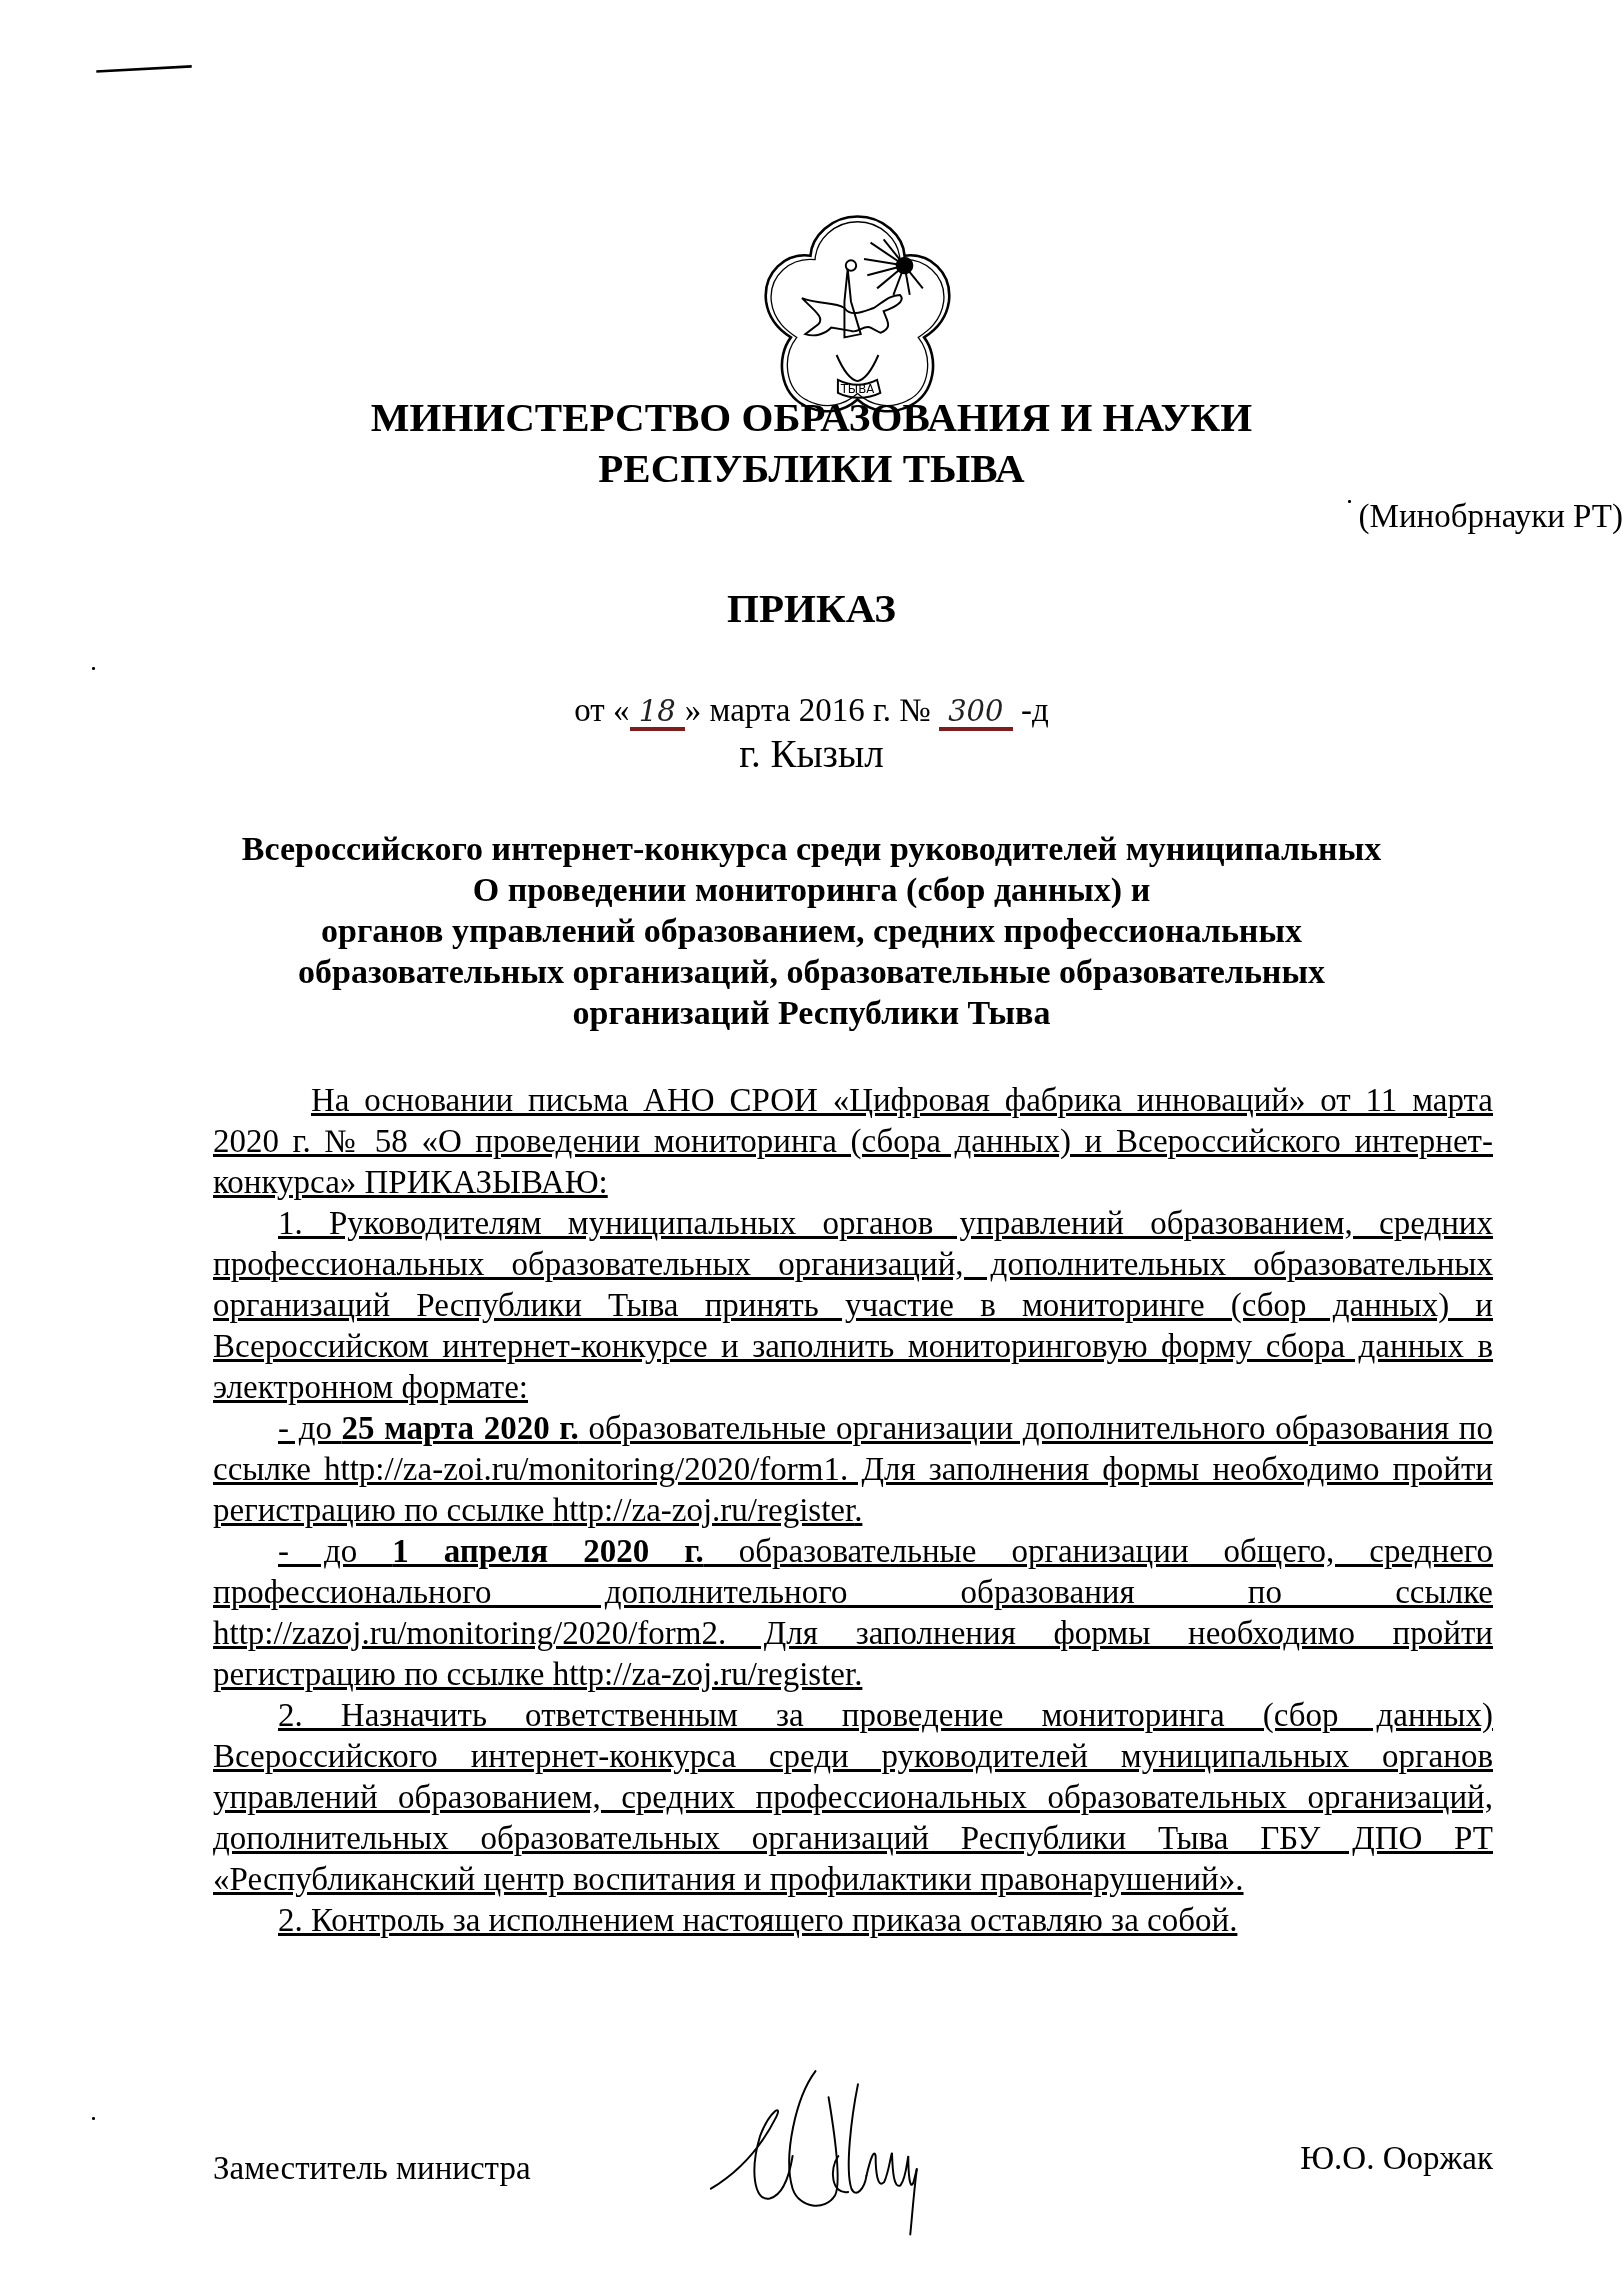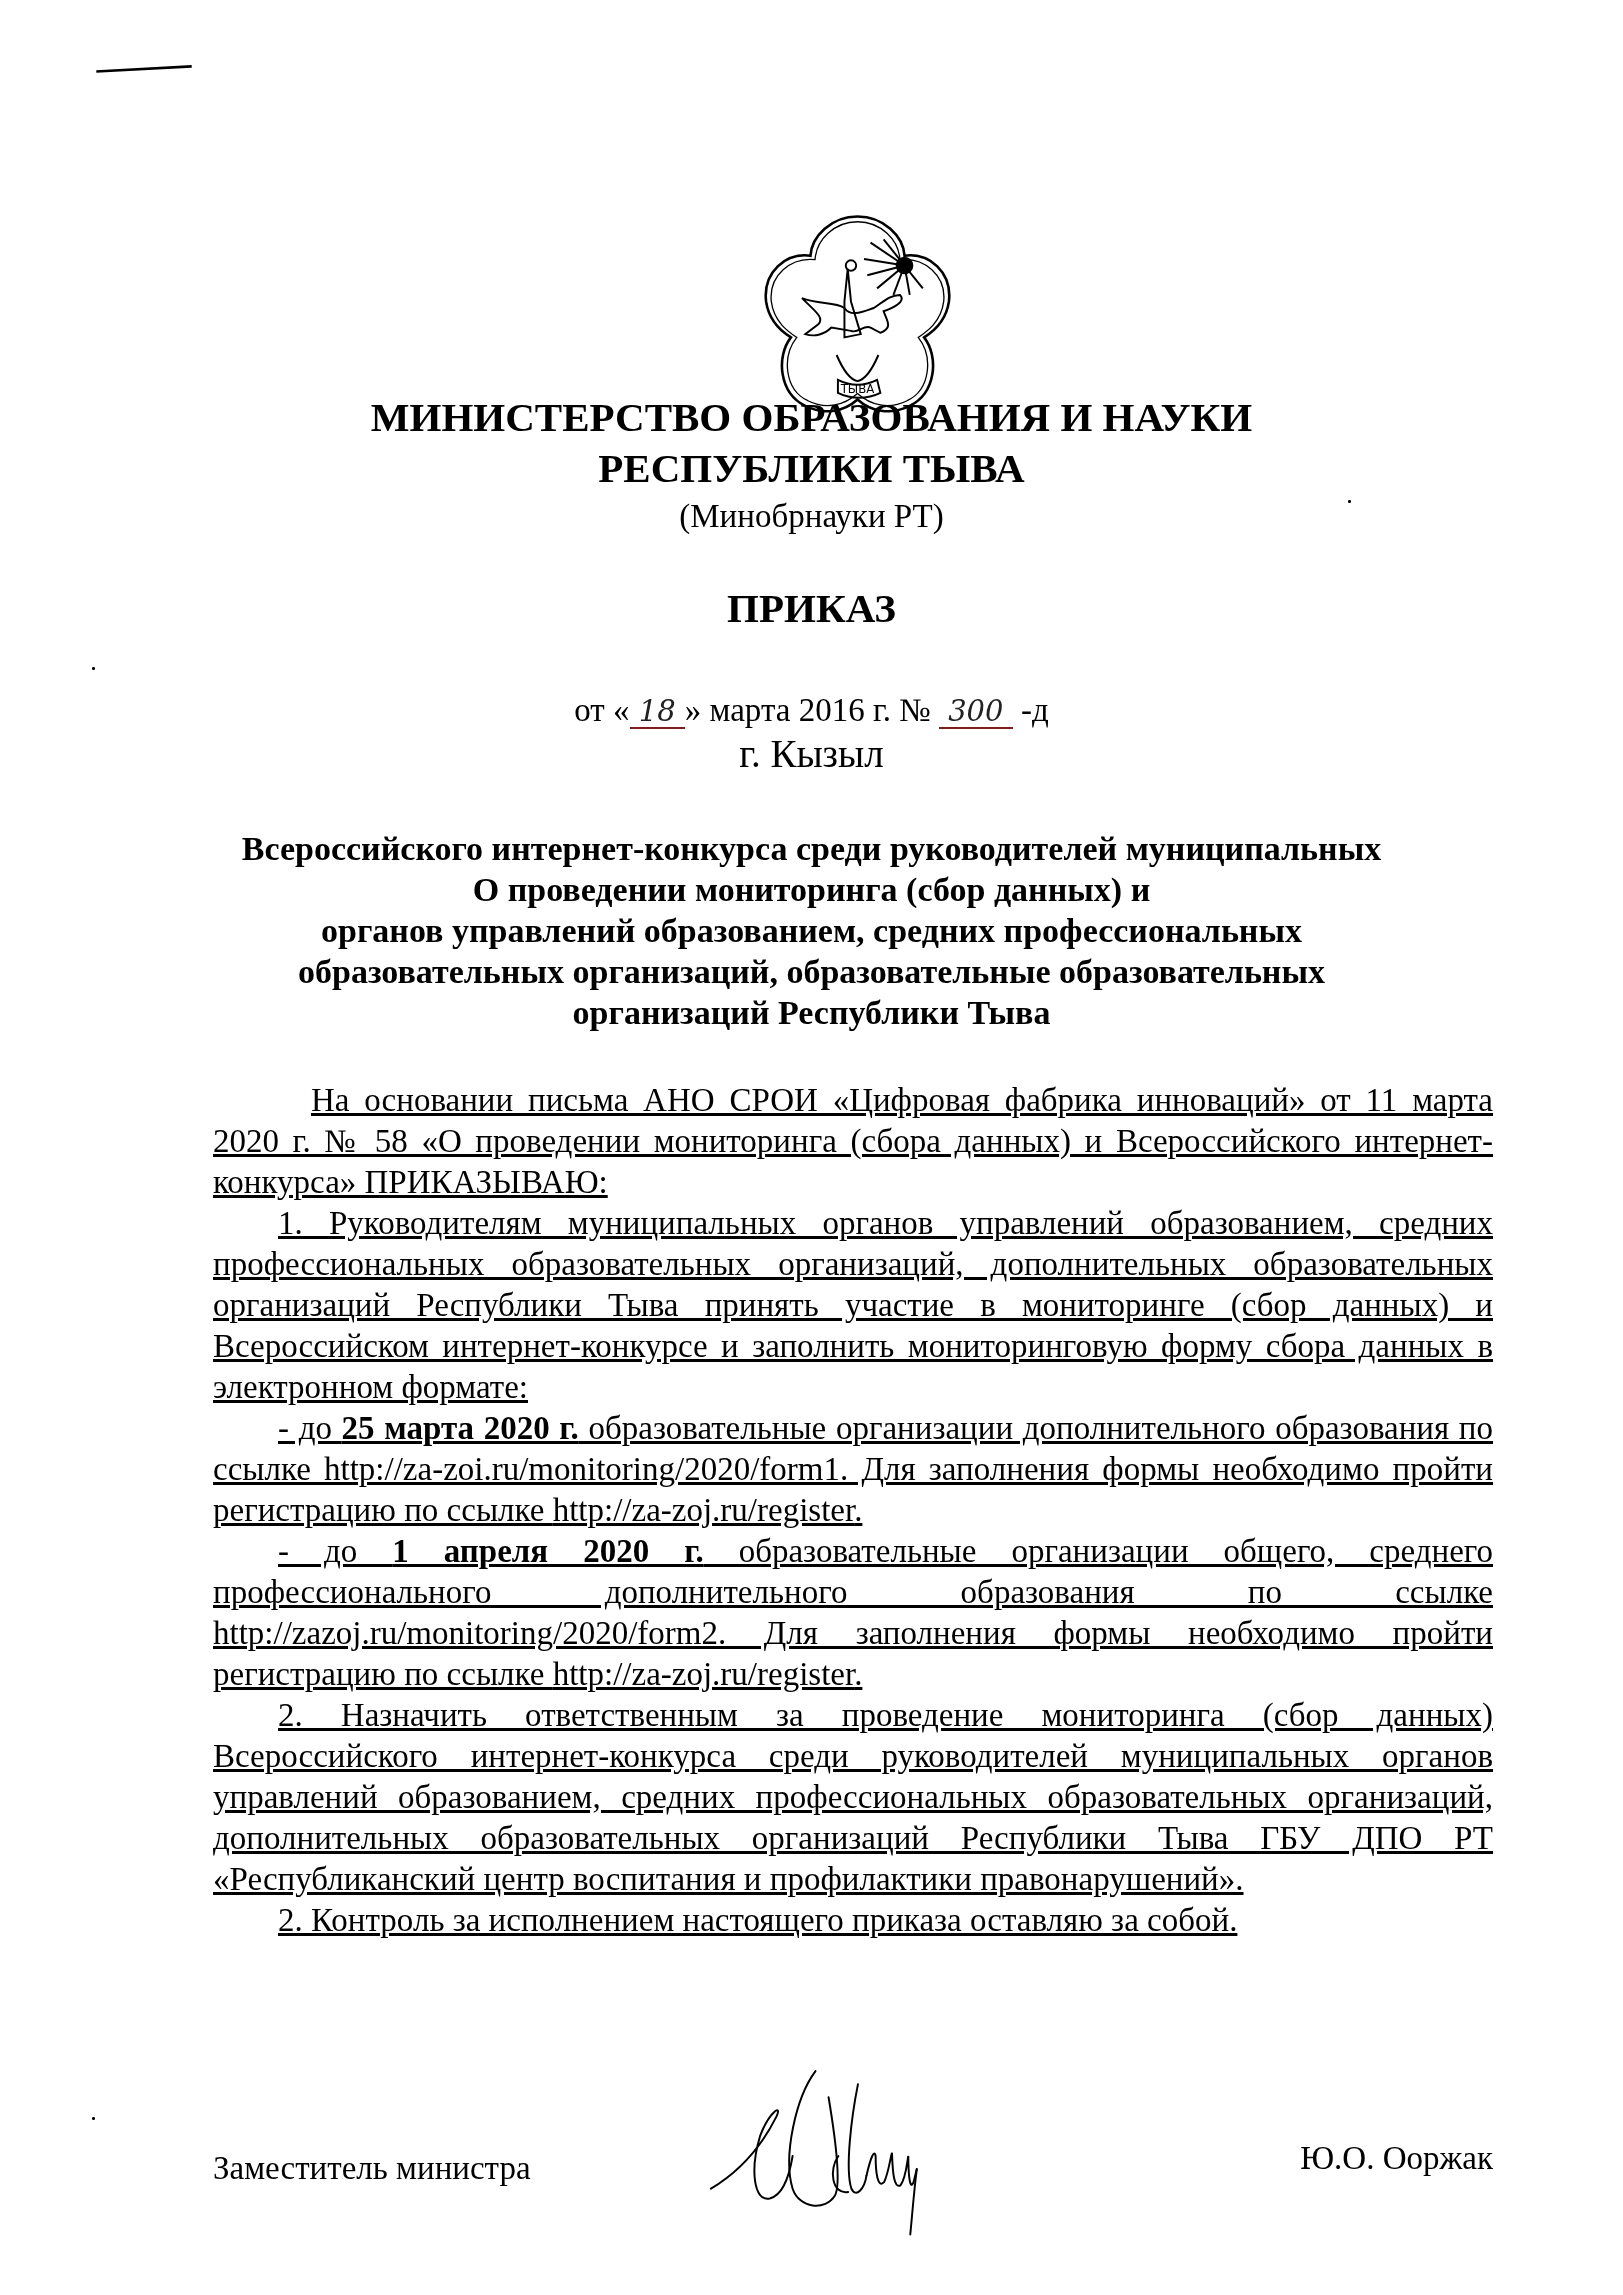--- a/index.html
+++ b/index.html
@@ -5,24 +5,24 @@
   html, body { margin: 0; padding: 0; background: #ffffff; }
   body {
     width: 1623px; height: 2295px; position: relative; overflow: hidden;
     font-family: "Liberation Serif", "DejaVu Serif", serif; color: #000;
   }
   .page { position: absolute; left: 0; top: 16px; width: 1296px; height: 2295px; }
   .scan-mark { position: absolute; left: 95px; top: 49px; width: 98px; height: 7.9px; }
   .emblem { position: absolute; left: 753px; top: 187px; width: 209px; height: 223px; }
   .center { position: absolute; left: 0; width: 1623px; text-align: center; }
   .ministry { top: 376px; font-size: 41px; font-weight: bold; line-height: 51px; }
-  .short-name { top: 481px; font-size: 33px; line-height: 39px; }
+  .short-name { top: 481px; font-size: 33px; line-height: 39px; text-align: right; }
   .order-title { top: 569px; font-size: 41px; font-weight: bold; line-height: 47px; }
   .order-line { top: 674px; font-size: 33px; line-height: 41px; }
-  .handwritten { font-family: "DejaVu Serif", serif; font-style: italic; font-size: 29px; color: #222; display: inline-block; border-bottom: 2px solid #7f1d1d; padding: 0 9.2px; line-height: 31px; }
+  .handwritten { font-family: "DejaVu Serif", serif; font-style: italic; font-size: 29px; color: #222; display: inline-block; border-bottom: 4px solid #7f1d1d; padding: 0 9.2px; line-height: 31px; }
   .city { top: 717px; font-size: 39px; line-height: 41px; }
   .subject { top: 812px; font-size: 34px; font-weight: bold; line-height: 41px; }
   .subject div { white-space: nowrap; }
   .body-text { position: absolute; left: 213px; width: 1280px; top: 1064px; font-size: 33px; line-height: 41px; text-align: justify; }
   .body-text p { margin: 0; text-indent: 0; text-decoration: underline; }
   .body-text .indent { text-indent: 98px; }
   .body-text .item { text-indent: 65px; }
   .body-text .link-u { text-decoration: underline; }
   .body-text b { font-weight: bold; }
   .sig-row { position: absolute; left: 213px; width: 1280px; top: 2104px; height: 79px; }

